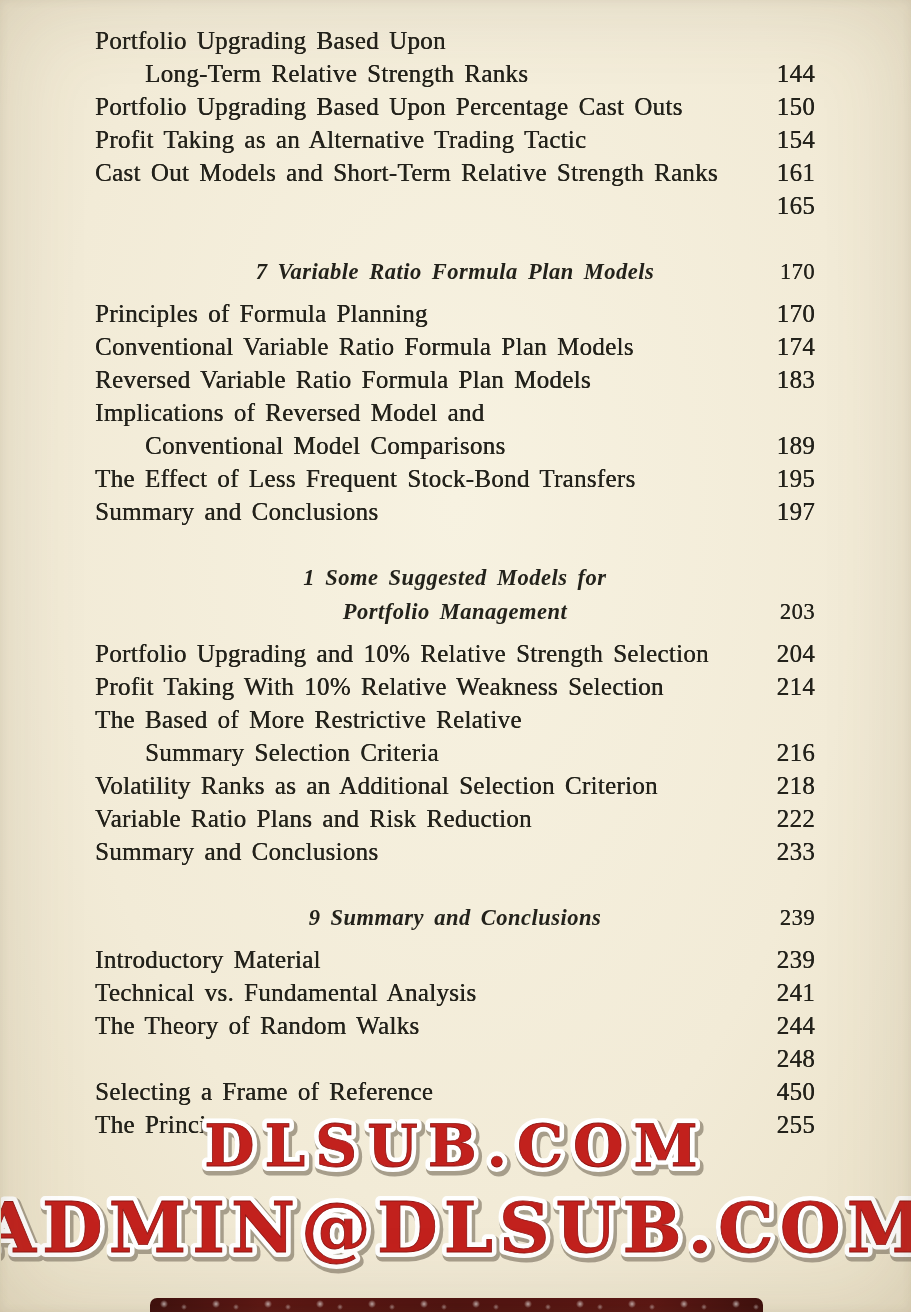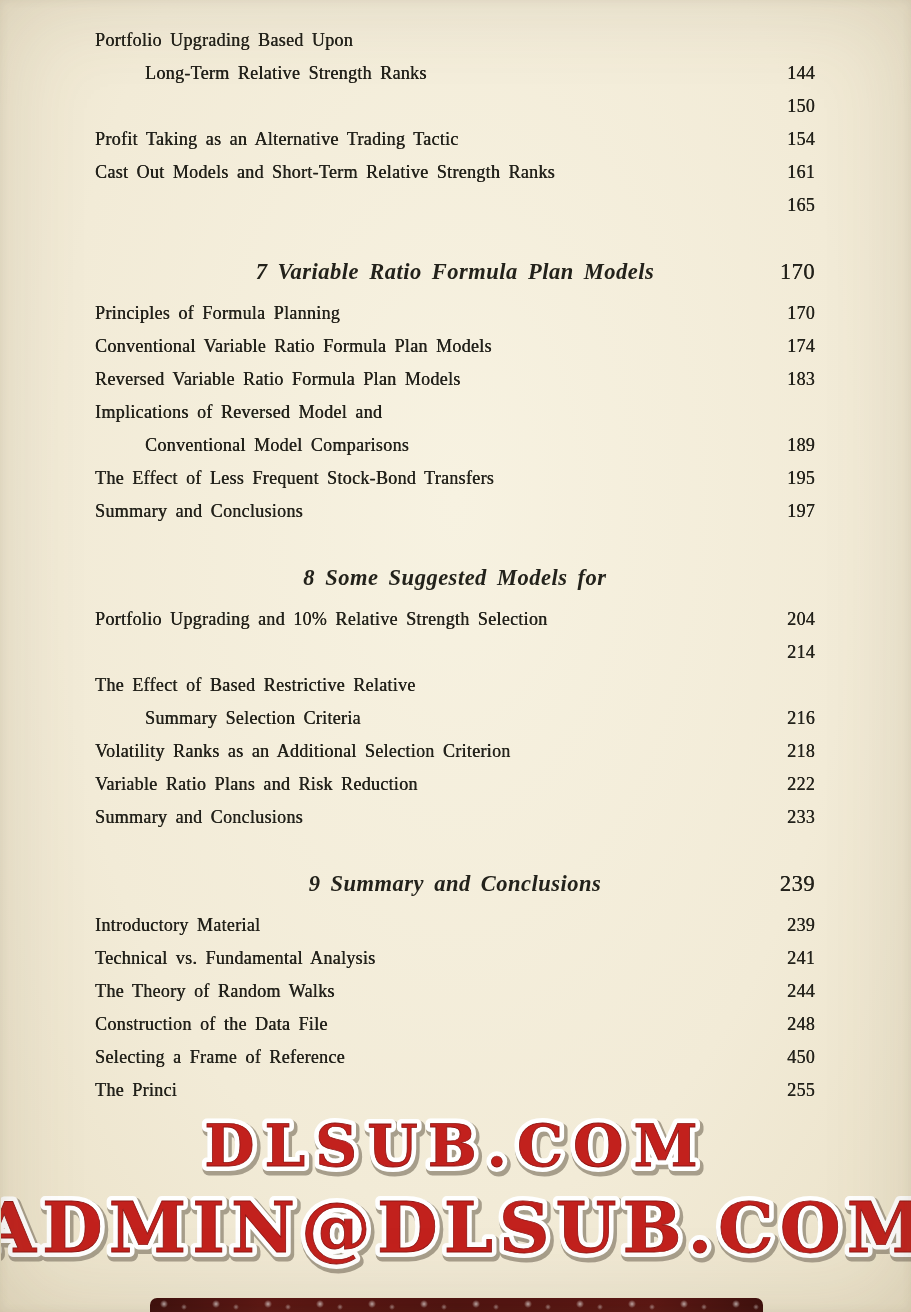--- a/index.html
+++ b/index.html
@@ -21,21 +21,21 @@
   }
   .toc {
     position: absolute;
     top: 24px;
     left: 95px;
     right: 96px;
   }
   .toc-row {
     display: flex;
     align-items: baseline;
-    font-size: 18px;
+    font-size: 25px;
     line-height: 33px;
     letter-spacing: 0.3px;
     word-spacing: 3.5px;
     text-shadow: 0.35px 0 0 currentColor;
   }
   .toc-row.indent { padding-left: 50px; font-family: Liberation Serif, serif; }
   .row-text { white-space: nowrap; }
   .row-page { margin-left: auto; padding-left: 14px; }
   .section-heading { margin: 33px 0 8px 0; }
   .heading-line {
@@ -97,20 +97,21 @@
   <div class="toc">
       <div class="toc-section">
         <div class="toc-row">
           <span class="row-text">Portfolio Upgrading Based Upon</span>
         </div>
         <div class="toc-row indent">
           <span class="row-text">Long-Term Relative Strength Ranks</span>
           <span class="row-page">144</span>
         </div>
         <div class="toc-row">
+          <span class="row-text">Portfolio Upgrading Based Upon Percentage Cast Outs</span>
           <span class="row-page">150</span>
         </div>
         <div class="toc-row">
           <span class="row-text">Profit Taking as an Alternative Trading Tactic</span>
           <span class="row-page">154</span>
         </div>
         <div class="toc-row">
           <span class="row-text">Cast Out Models and Short-Term Relative Strength Ranks</span>
           <span class="row-page">161</span>
         </div>
@@ -145,31 +146,33 @@
           <span class="row-text">The Effect of Less Frequent Stock-Bond Transfers</span>
           <span class="row-page">195</span>
         </div>
         <div class="toc-row">
           <span class="row-text">Summary and Conclusions</span>
           <span class="row-page">197</span>
         </div>
       </div>
       <div class="toc-section">
         <div class="section-heading">
-          <div class="heading-line"><span class="heading-text">8  Some Suggested Models for</span></div>
+          <div class="heading-line"><span class="heading-text">1  Some Suggested Models for</span></div>
+          <div class="heading-line"><span class="heading-text">Portfolio Management</span><span class="heading-page">203</span></div>
         </div>
         <div class="toc-row">
           <span class="row-text">Portfolio Upgrading and 10% Relative Strength Selection</span>
           <span class="row-page">204</span>
         </div>
         <div class="toc-row">
+          <span class="row-text">Profit Taking With 10% Relative Weakness Selection</span>
           <span class="row-page">214</span>
         </div>
         <div class="toc-row">
-          <span class="row-text">The Effect of Based Restrictive Relative</span>
+          <span class="row-text">The Based of More Restrictive Relative</span>
         </div>
         <div class="toc-row indent">
           <span class="row-text">Summary Selection Criteria</span>
           <span class="row-page">216</span>
         </div>
         <div class="toc-row">
           <span class="row-text">Volatility Ranks as an Additional Selection Criterion</span>
           <span class="row-page">218</span>
         </div>
         <div class="toc-row">
@@ -191,21 +194,20 @@
         </div>
         <div class="toc-row">
           <span class="row-text">Technical vs. Fundamental Analysis</span>
           <span class="row-page">241</span>
         </div>
         <div class="toc-row">
           <span class="row-text">The Theory of Random Walks</span>
           <span class="row-page">244</span>
         </div>
         <div class="toc-row">
-          <span class="row-text">Construction of the Data File</span>
           <span class="row-page">248</span>
         </div>
         <div class="toc-row">
           <span class="row-text">Selecting a Frame of Reference</span>
           <span class="row-page">450</span>
         </div>
         <div class="toc-row">
           <span class="row-text">The Princi</span>
           <span class="row-page">255</span>
         </div>

